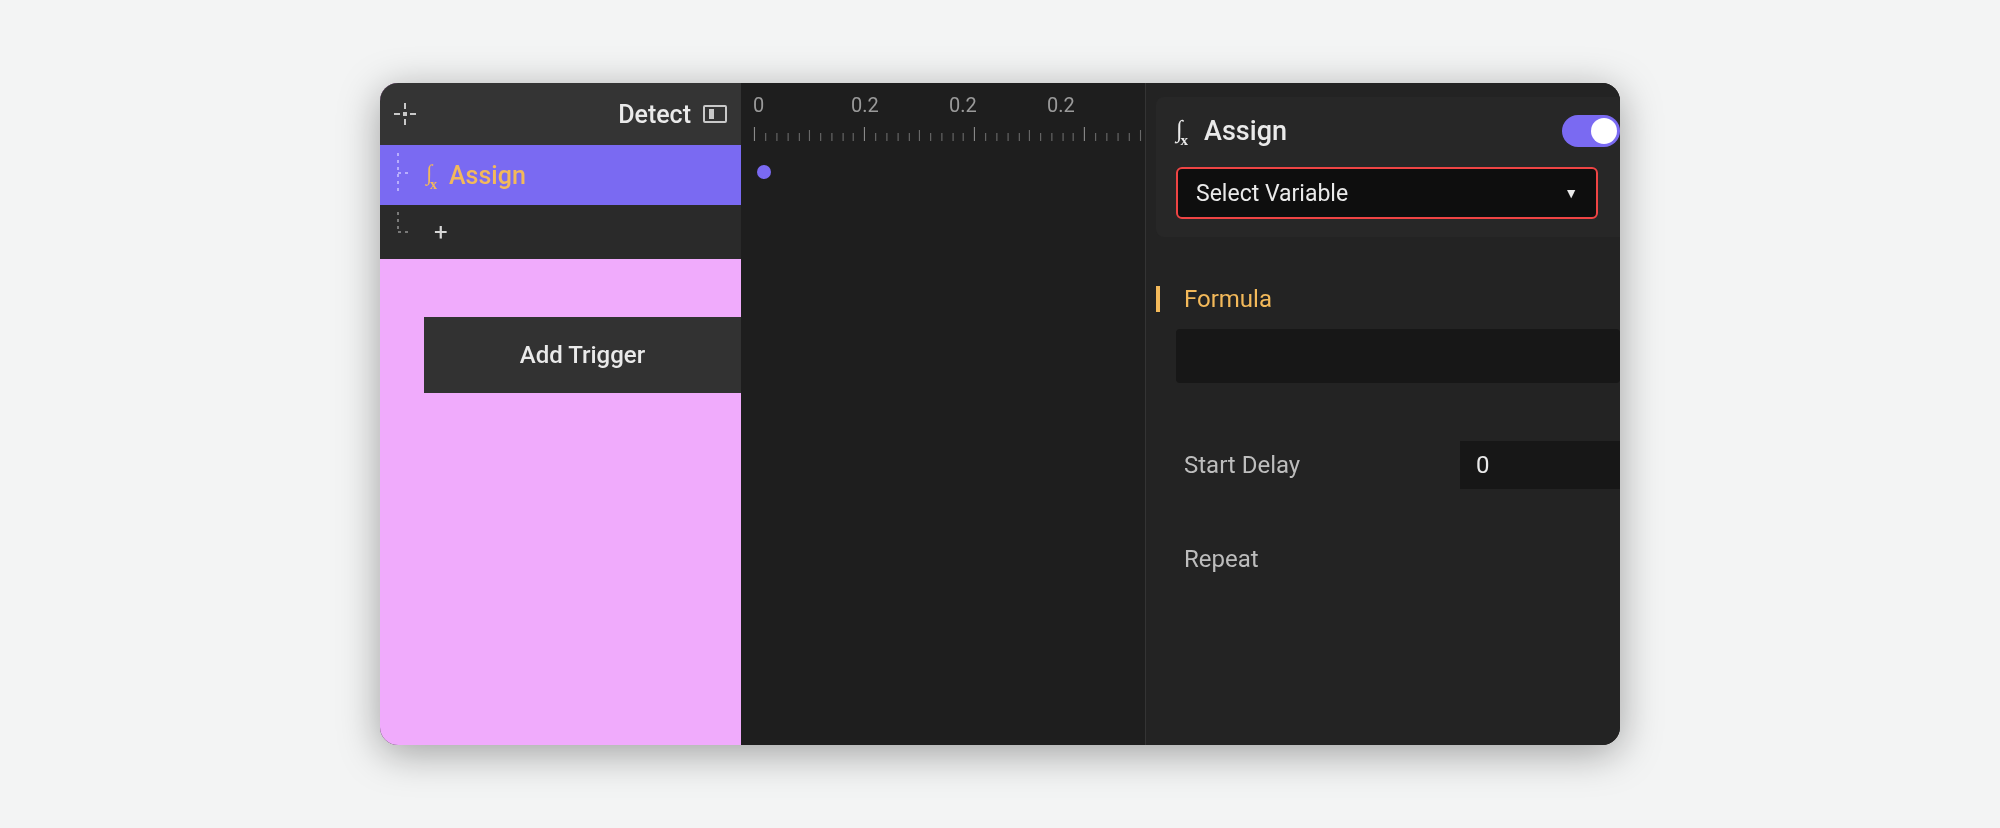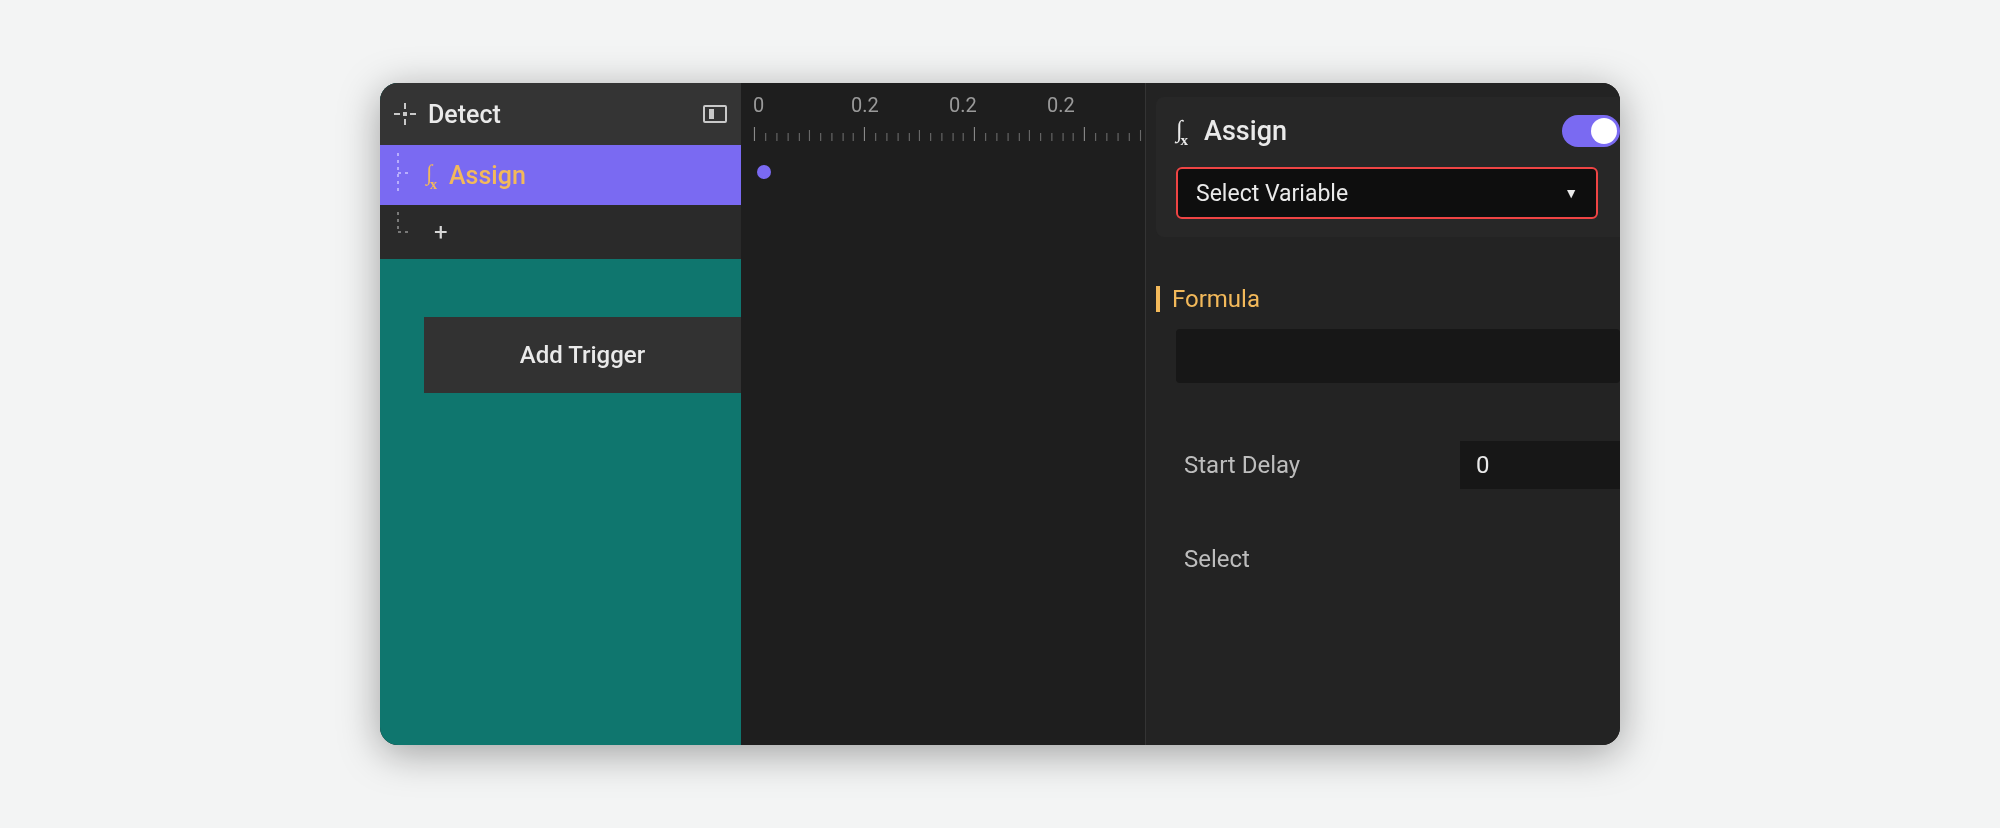--- a/index.html
+++ b/index.html
@@ -17,23 +17,24 @@
     height: 662px;
     background: #1e1e1e;
     border-radius: 18px;
     overflow: hidden;
     box-shadow: 0 8px 40px rgba(0,0,0,0.35);
     display: flex;
   }
   
   .left-col {
     width: 380px;
-    background: #0f766e;
+    background: #f0abfc;
     display: flex;
     flex-direction: column;
+    text-align: right;
   }
   .trigger-header {
     height: 62px;
     background: #343434;
     display: flex;
     align-items: center;
     padding: 0 14px;
     gap: 12px;
   }
   .detect-icon {
@@ -213,21 +214,21 @@
     font-size: 23px;
   }
   .chevron {
     color: #eaeaea;
     font-size: 14px;
   }
   .formula-hdr {
     display: flex;
     align-items: center;
     margin: 48px 0 0 10px;
-    gap: 12px;
+    gap: 24px;
   }
   .accent-bar {
     width: 4px; height: 26px;
     background: #f3b95a;
   }
   .formula-lbl {
     color: #f3b95a;
     font-size: 24px;
   }
   .formula-input {
@@ -378,17 +379,17 @@
       <span class="formula-lbl">Formula</span>
     </div>
     <div class="formula-input"></div>
 
     <div class="prop-row">
       <span class="prop-lbl">Start Delay</span>
       <span class="num-box">0</span>
     </div>
 
     <div class="prop-row" style="margin-top:56px">
-      <span class="prop-lbl">Select</span>
+      <span class="prop-lbl">Repeat</span>
     </div>
   </div>
 
 </div>
 
 </body></html>

